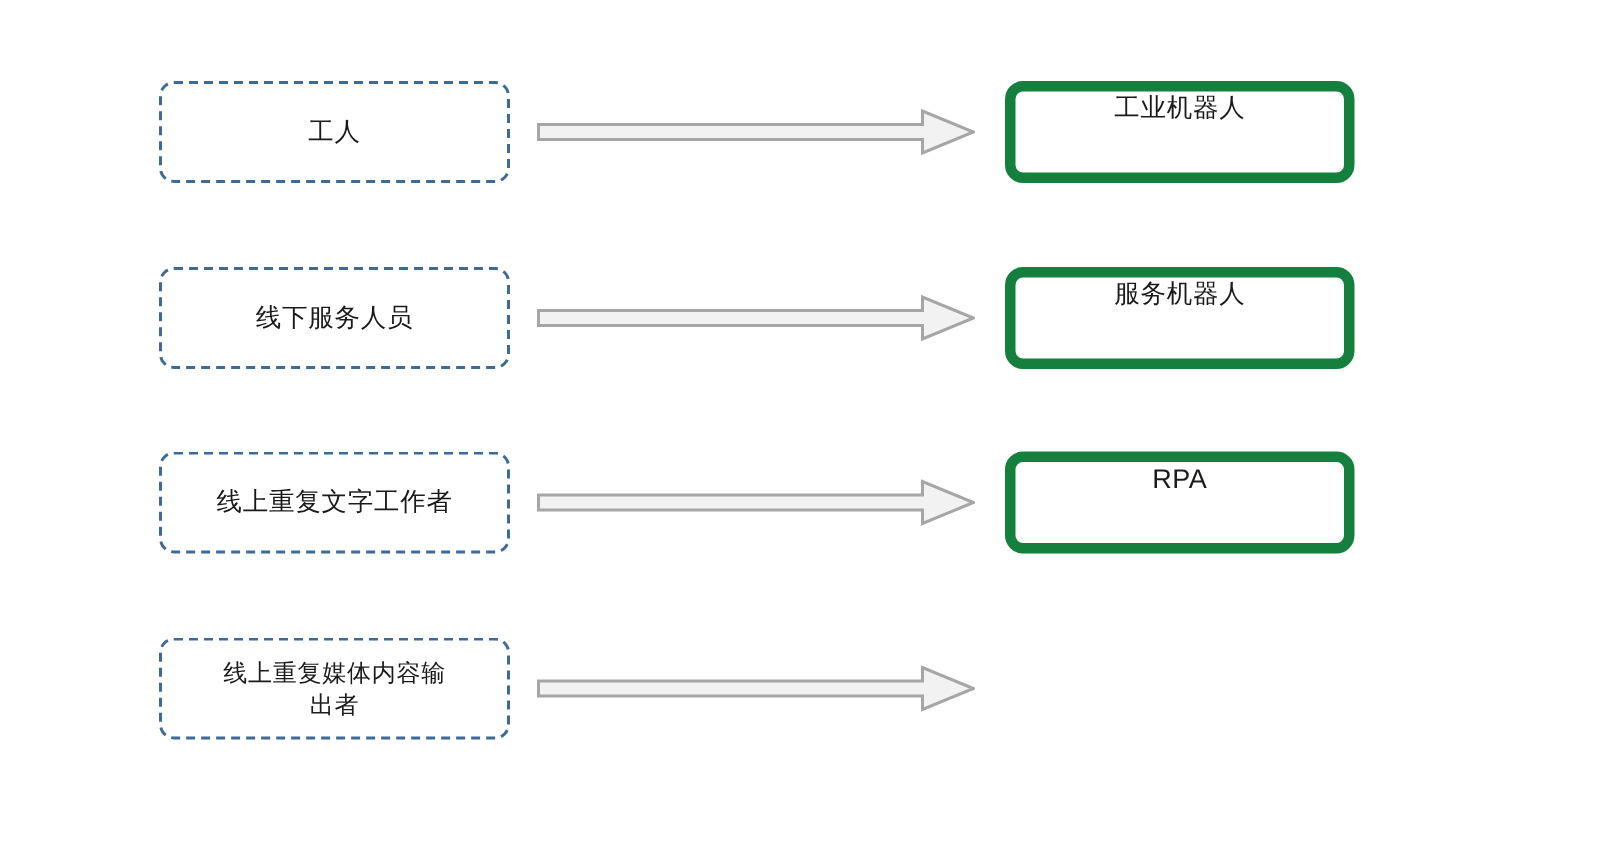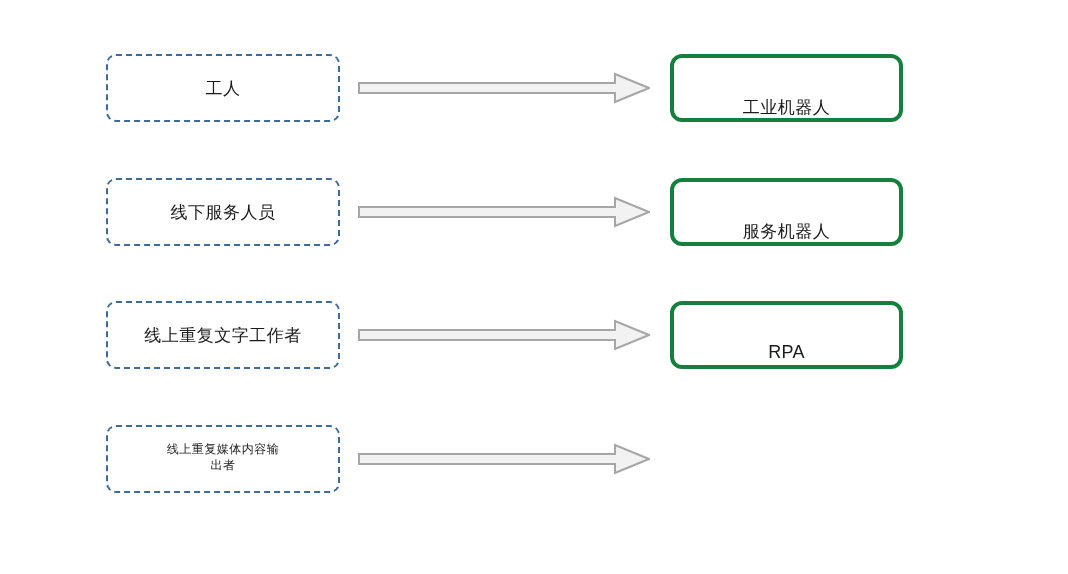--- a/index.html
+++ b/index.html
@@ -52,37 +52,36 @@
     font-family: "DejaVu Serif", "Liberation Serif", serif;
     font-size: 17px;
     color: #1a1a1a;
     line-height: 1.32;
     text-align: center;
     letter-spacing: 0.5px;
     padding: 0 6px;
     white-space: pre-line;
   }
   .src-label.wrap {
-    font-size: 12px;
-    font-family: Liberation Mono, monospace;
+    font-size: 16px;
   }
 
   
   .dst-box {
     position: absolute;
     left: 670px;
     top: 0;
     width: 233px;
     height: 68px;
     box-sizing: border-box;
-    border: 4px solid #15803d;
+    border: 7px solid #15803d;
     border-radius: 12px;
     background: #ffffff;
     display: flex;
-    align-items: flex-end;
+    align-items: flex-start;
     justify-content: center;
   }
   .dst-label {
     font-family: "DejaVu Serif", "Liberation Serif", serif;
     font-size: 17px;
     color: #1a1a1a;
     line-height: 1.32;
     text-align: center;
     letter-spacing: 0.5px;
     padding: 0 6px;

